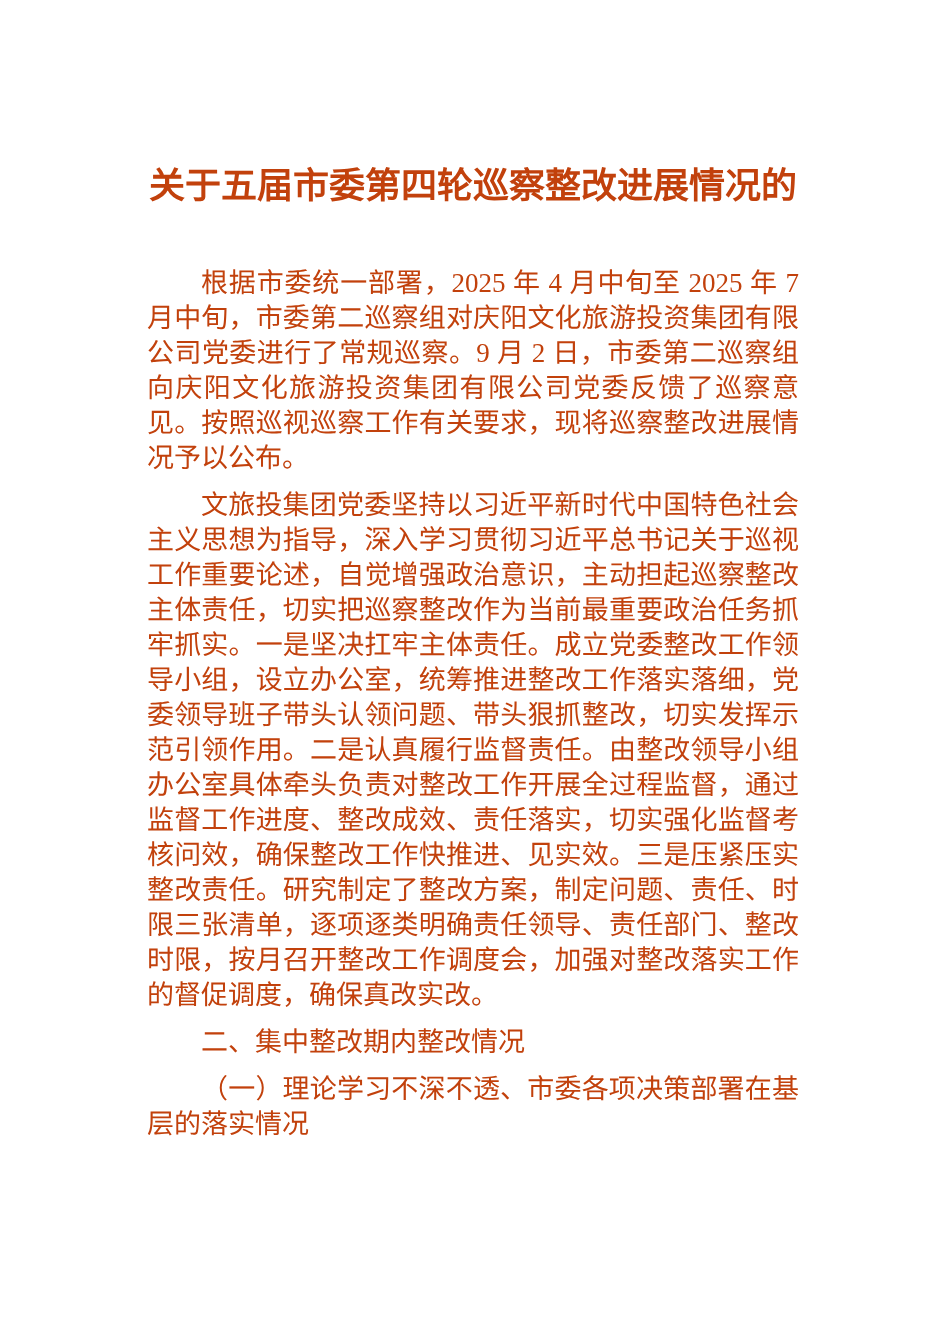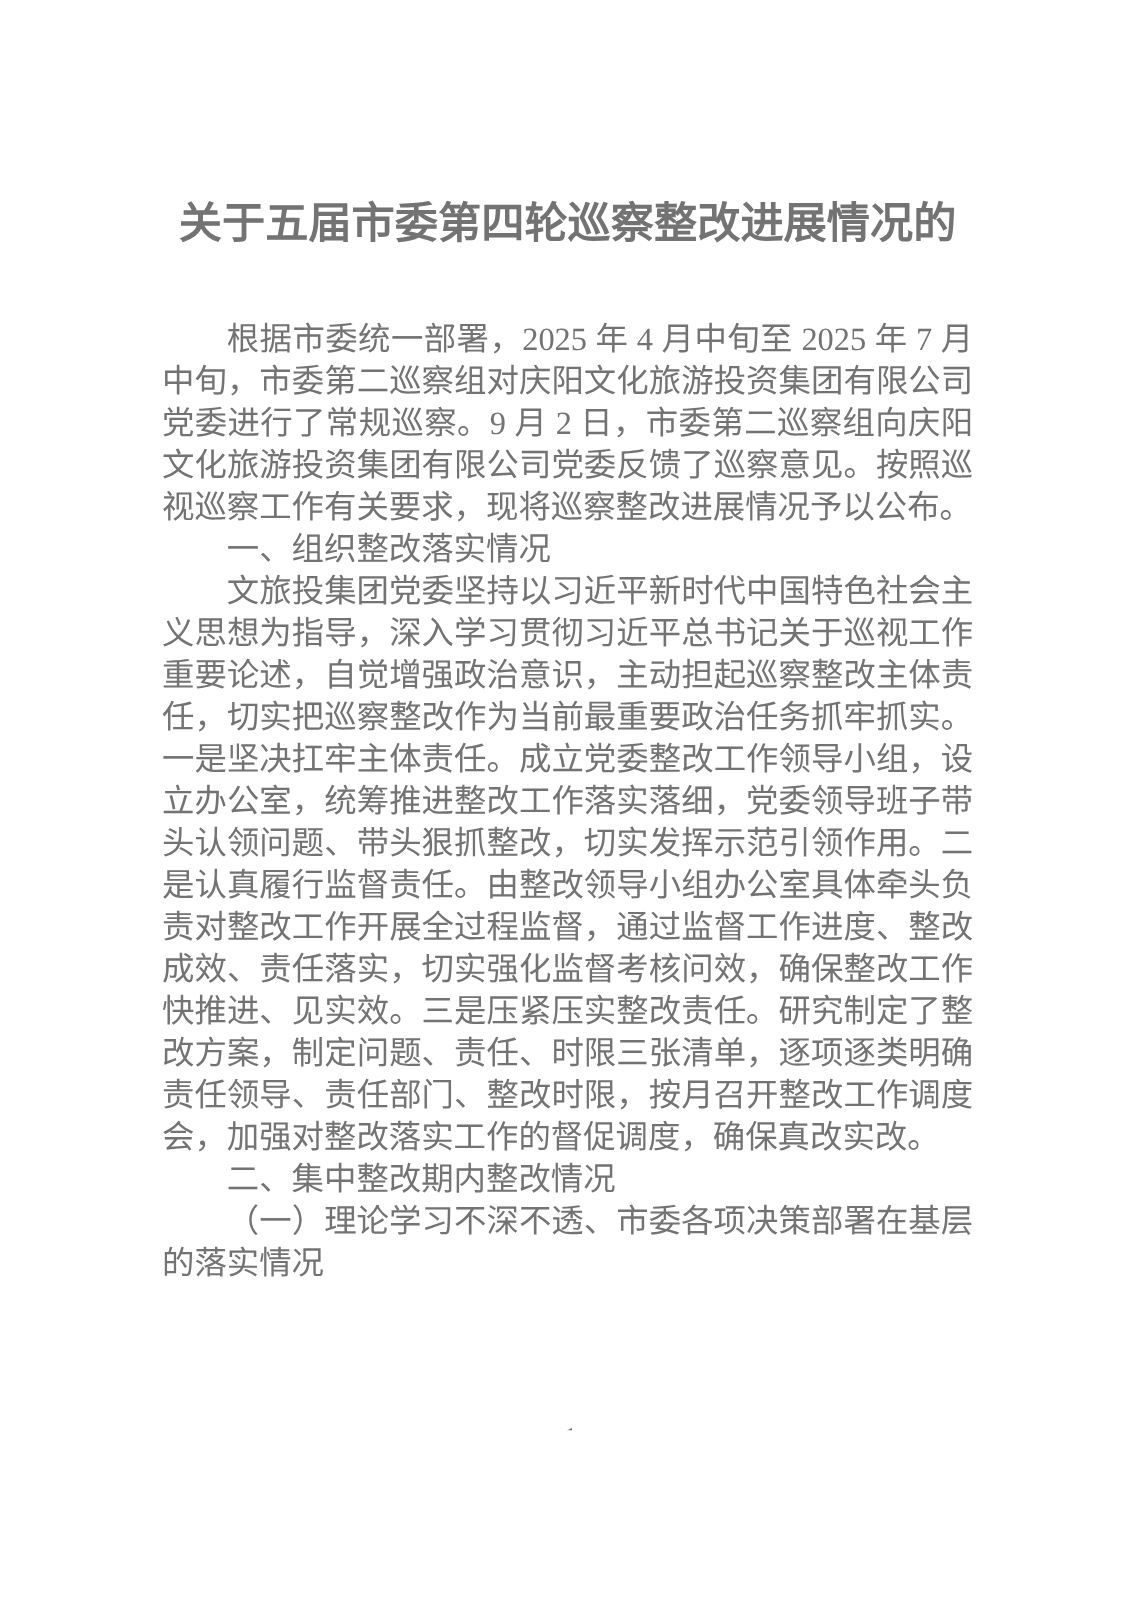--- a/index.html
+++ b/index.html
@@ -5,21 +5,21 @@
   html, body {
     margin: 0;
     padding: 0;
     background: #ffffff;
   }
   .page {
     position: relative;
     width: 950px;
     height: 1192px;
     background: #ffffff;
-    color: #737373;
+    color: #c2410c;
     font-family: "Liberation Serif", "DejaVu Serif", serif;
     overflow: hidden;
   }
   .content {
     position: absolute;
     left: 135px;
     top: 152px;
     width: 676px;
   }
   .doc-title {
@@ -35,21 +35,21 @@
     white-space: nowrap;
   }
   .body-text {
     margin-top: 46px;
     font-size: 27px;
     line-height: 35px;
     text-align: justify;
     text-justify: inter-ideograph;
   }
   .body-text p {
-    margin: 0;
+    margin: 12px;
     padding: 0;
     text-indent: 2em;
   }
   .bold-item {
     font-weight: 700;
   }
   .page-number {
     position: absolute;
     left: 0;
     top: 1184px;
@@ -63,20 +63,19 @@
 </head>
 <body>
 
 <div class="page">
   <div class="content">
     <h1 class="doc-title">
       <span class="title-line">关于五届市委第四轮巡察整改进展情况的</span>
     </h1>
     <div class="body-text">
       <p>根据市委统一部署，2025 年 4 月中旬至 2025 年 7 月中旬，市委第二巡察组对庆阳文化旅游投资集团有限公司党委进行了常规巡察。9 月 2 日，市委第二巡察组向庆阳文化旅游投资集团有限公司党委反馈了巡察意见。按照巡视巡察工作有关要求，现将巡察整改进展情况予以公布。</p>
-      <p class="section-heading">一、组织整改落实情况</p>
       <p>文旅投集团党委坚持以习近平新时代中国特色社会主义思想为指导，深入学习贯彻习近平总书记关于巡视工作重要论述，自觉增强政治意识，主动担起巡察整改主体责任，切实把巡察整改作为当前最重要政治任务抓牢抓实。一是坚决扛牢主体责任。成立党委整改工作领导小组，设立办公室，统筹推进整改工作落实落细，党委领导班子带头认领问题、带头狠抓整改，切实发挥示范引领作用。二是认真履行监督责任。由整改领导小组办公室具体牵头负责对整改工作开展全过程监督，通过监督工作进度、整改成效、责任落实，切实强化监督考核问效，确保整改工作快推进、见实效。三是压紧压实整改责任。研究制定了整改方案，制定问题、责任、时限三张清单，逐项逐类明确责任领导、责任部门、整改时限，按月召开整改工作调度会，加强对整改落实工作的督促调度，确保真改实改。</p>
       <p class="section-heading">二、集中整改期内整改情况</p>
       <p>（一）理论学习不深不透、市委各项决策部署在基层的落实情况</p>
     </div>
   </div>
   <div class="page-number">1</div>
 </div>
 
 </body></html>

